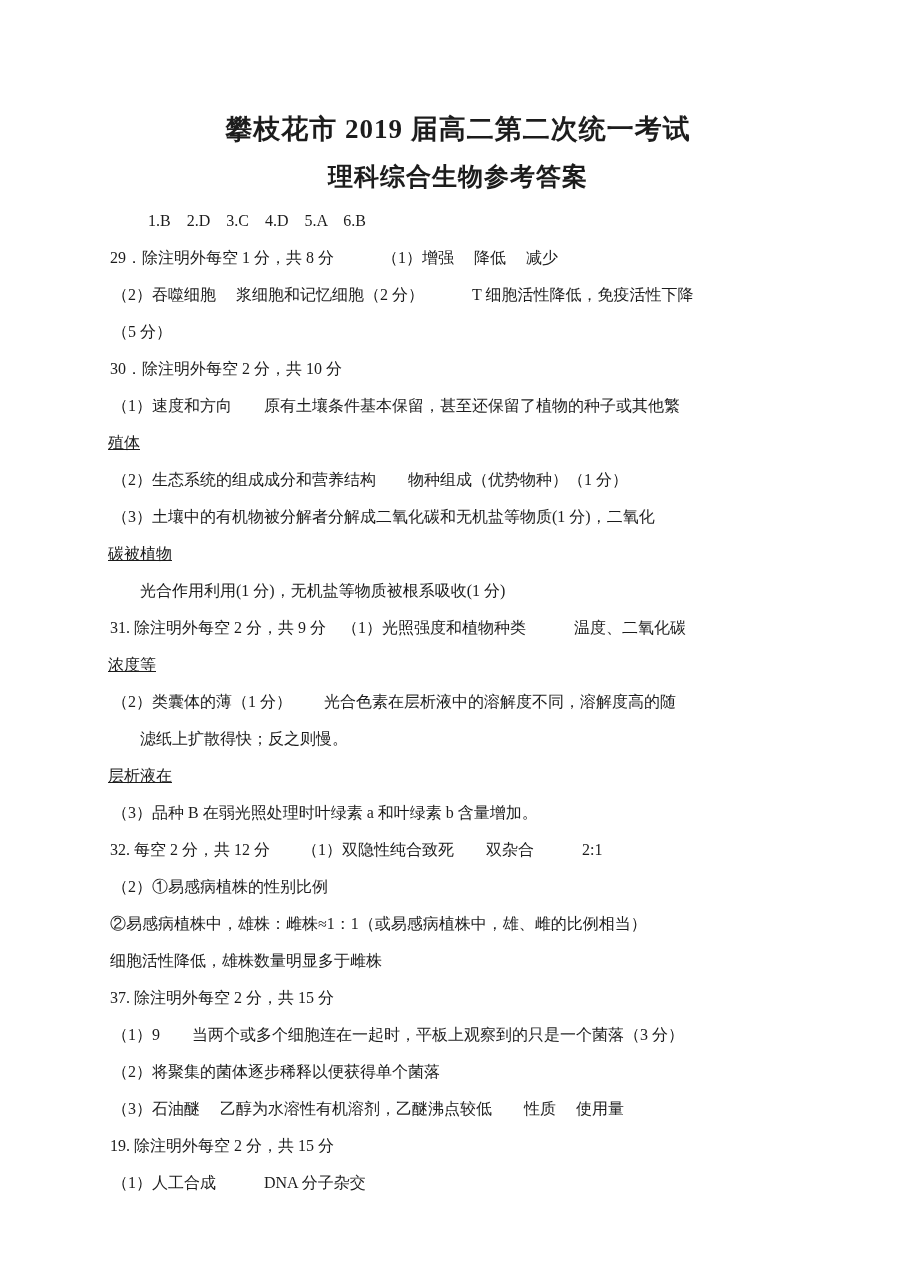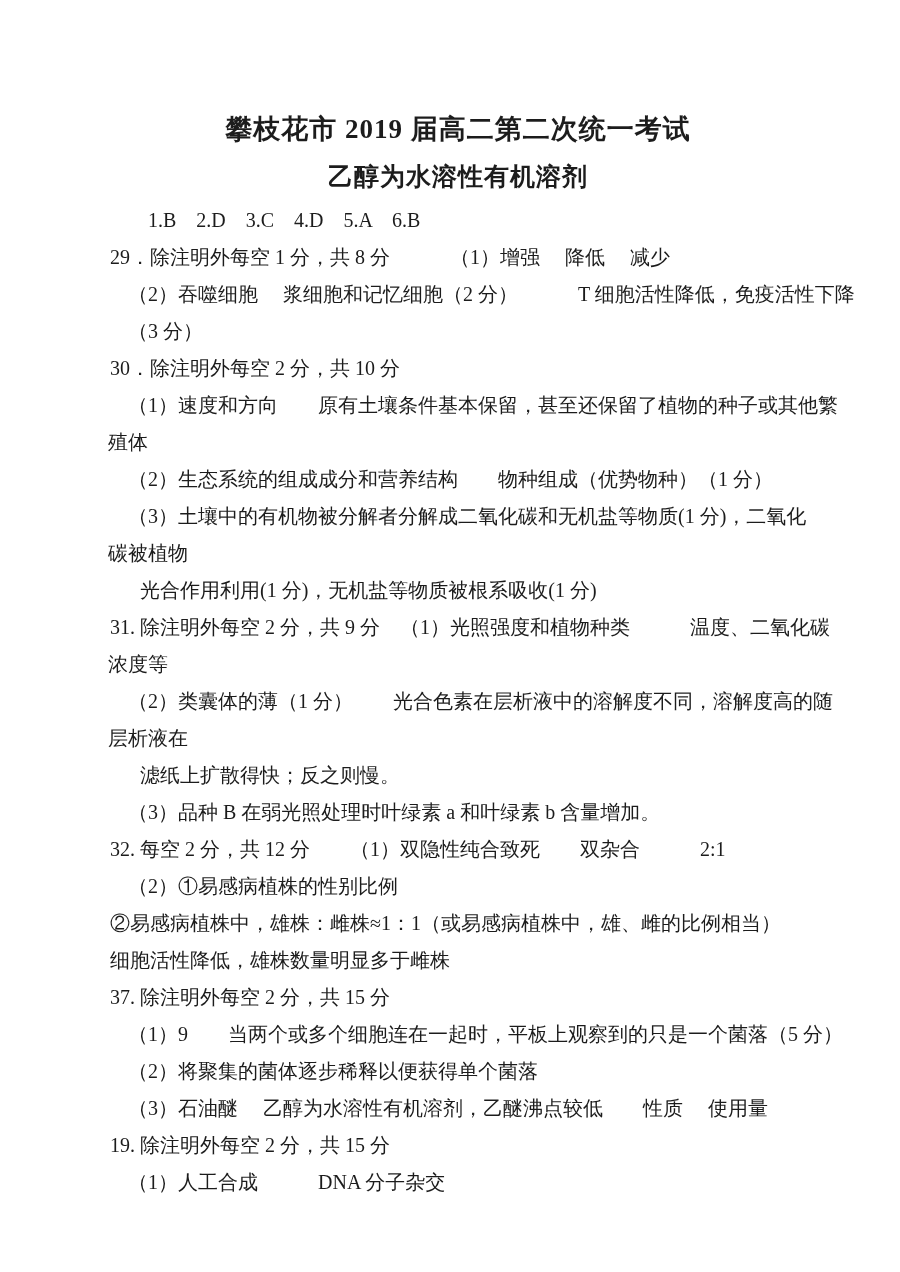--- a/index.html
+++ b/index.html
@@ -30,65 +30,65 @@
   .doc-subtitle {
     text-align: center;
     font-size: 25px;
     font-weight: 600;
     line-height: 30px;
     letter-spacing: 1px;
     white-space: pre;
     margin: 16px 0 10px 0;
   }
   .body-lines {
-    font-size: 20px;
+    font-size: 16px;
     line-height: 37px;
   }
   .line {
     white-space: pre;
     margin: 0;
   }
   
   .line.choice { margin-left: 40px; }   
   .line.q      { margin-left: 2px;  }   
-  .line.p      { margin-left: 20px;  }   
-  .line.c      { margin-left: 0px;  }   
+  .line.p      { margin-left: 4px;  }   
+  .line.c      { margin-left: 0px; text-decoration: underline;  }   
   .line.i      { margin-left: 32px; }   
 </style>
 </head>
 <body>
 
 <div class="page">
 
   <h1 class="doc-title">攀枝花市 2019 届高二第二次统一考试</h1>
-  <h2 class="doc-subtitle">乙醇为水溶性有机溶剂</h2>
+  <h2 class="doc-subtitle">理科综合生物参考答案</h2>
 
   <div class="body-lines">
     <div class="line choice">1.B　2.D　3.C　4.D　5.A　6.B</div>
     <div class="line q">29．除注明外每空 1 分，共 8 分　　　（1）增强　 降低　 减少</div>
     <div class="line p">（2）吞噬细胞　 浆细胞和记忆细胞（2 分）　　　T 细胞活性降低，免疫活性下降</div>
-    <div class="line p">（3 分）</div>
+    <div class="line p">（5 分）</div>
     <div class="line q">30．除注明外每空 2 分，共 10 分</div>
     <div class="line p">（1）速度和方向　　原有土壤条件基本保留，甚至还保留了植物的种子或其他繁</div>
     <div class="line c">殖体</div>
     <div class="line p">（2）生态系统的组成成分和营养结构　　物种组成（优势物种）（1 分）</div>
     <div class="line p">（3）土壤中的有机物被分解者分解成二氧化碳和无机盐等物质(1 分)，二氧化</div>
     <div class="line c">碳被植物</div>
     <div class="line i">光合作用利用(1 分)，无机盐等物质被根系吸收(1 分)</div>
     <div class="line q">31. 除注明外每空 2 分，共 9 分　（1）光照强度和植物种类　　　温度、二氧化碳</div>
     <div class="line c">浓度等</div>
     <div class="line p">（2）类囊体的薄（1 分）　　光合色素在层析液中的溶解度不同，溶解度高的随</div>
+    <div class="line i">滤纸上扩散得快；反之则慢。</div>
     <div class="line c">层析液在</div>
-    <div class="line i">滤纸上扩散得快；反之则慢。</div>
     <div class="line p">（3）品种 B 在弱光照处理时叶绿素 a 和叶绿素 b 含量增加。</div>
     <div class="line q">32. 每空 2 分，共 12 分　　（1）双隐性纯合致死　　双杂合　　　2:1</div>
     <div class="line p">（2）①易感病植株的性别比例</div>
     <div class="line q">②易感病植株中，雄株：雌株≈1：1（或易感病植株中，雄、雌的比例相当）</div>
     <div class="line q">细胞活性降低，雄株数量明显多于雌株</div>
     <div class="line q">37. 除注明外每空 2 分，共 15 分</div>
-    <div class="line p">（1）9　　当两个或多个细胞连在一起时，平板上观察到的只是一个菌落（5 分）</div>
+    <div class="line p">（1）9　　当两个或多个细胞连在一起时，平板上观察到的只是一个菌落（3 分）</div>
     <div class="line p">（2）将聚集的菌体逐步稀释以便获得单个菌落</div>
     <div class="line p">（3）石油醚　 乙醇为水溶性有机溶剂，乙醚沸点较低　　性质　 使用量</div>
     <div class="line q">19. 除注明外每空 2 分，共 15 分</div>
     <div class="line p">（1）人工合成　　　DNA 分子杂交</div>
   </div>
 
 </div>
 
 </body></html>

